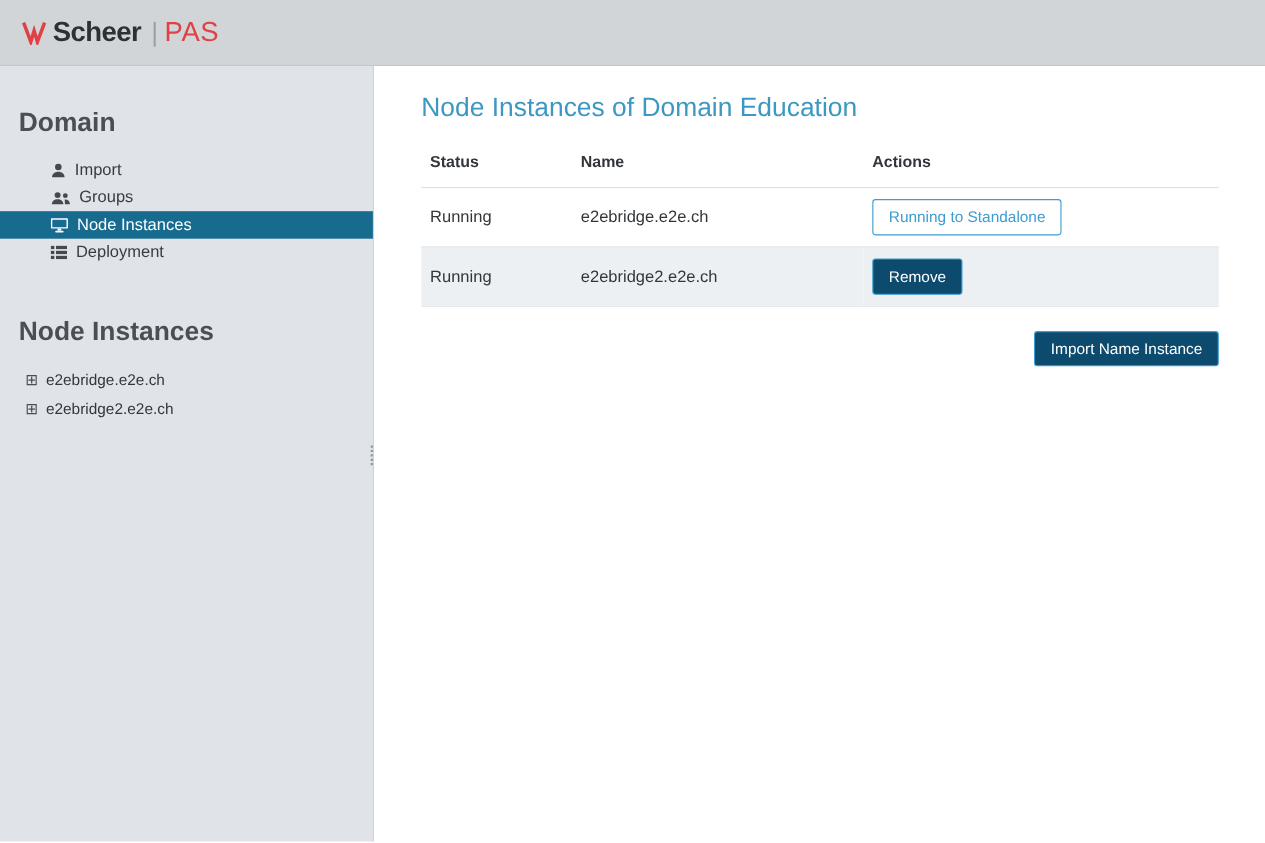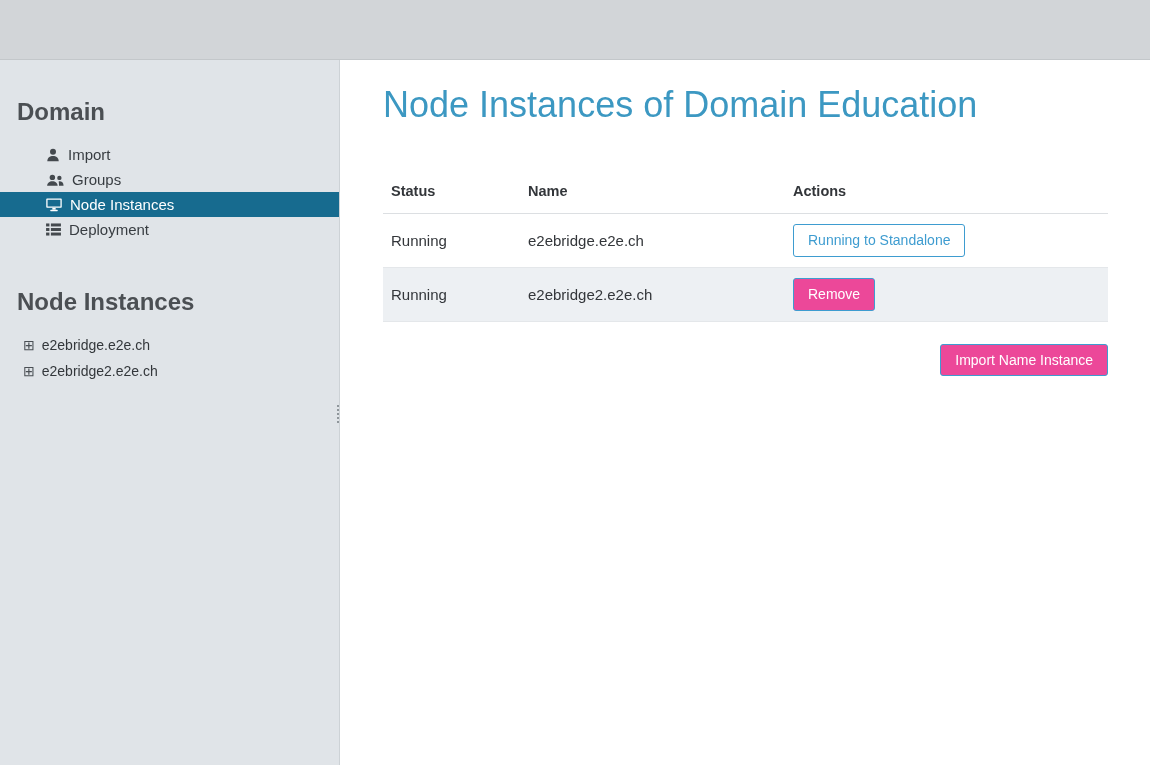--- a/index.html
+++ b/index.html
@@ -61,22 +61,22 @@
   .resize-handle {
     position: absolute; right: -2px; top: 345px;
     width: 4px; height: 18px;
     border-left: 2px dotted #8f969b;
     cursor: col-resize;
   }
 
   
   .main { flex: 1; padding: 24px 42px 0 43px; background: #ffffff; }
   .page-title {
-    font-size: 36px; font-weight: 400; color: #3c98c2;
-    margin-bottom: 45px;
+    font-size: 24px; font-weight: 400; color: #3c98c2;
+    margin-bottom: 16px;
   }
 
   table { width: 100%; border-collapse: collapse; }
   thead th {
     text-align: left; font-size: 14.5px; font-weight: bold; color: #33363a;
     padding: 12px 8px 14px 8px;
     border-bottom: 1px solid #dcdfe2;
   }
   tbody td {
     font-size: 15px; color: #33363a;
@@ -90,28 +90,36 @@
   .col-status { width: 137px; }
   .col-name { width: 265px; }
 
   .btn {
     display: inline-block; font-family: "Liberation Sans", sans-serif;
     font-size: 14px; padding: 7px 14px;
     border-radius: 3px; border: 1px solid #3e9cd0;
     cursor: pointer; line-height: 1.2;
   }
   .btn-outline { background: #ffffff; color: #3e9cd0; }
-  .btn-filled { background: #ec4899; color: #ffffff; }
+  .btn-filled { background: #0c4a6e; color: #ffffff; }
 
   .import-row { margin-top: 22px; text-align: right; }
 </style>
 </head>
 <body>
 
 <header class="topbar">
+  <div class="logo">
+    <svg class="logo-mark" viewBox="0 0 22 22">
+      <path d="M2 3 L8 19 L11 9 L14 19 L20 3" fill="none" stroke="#e04145" stroke-width="3.2" stroke-linecap="square"></path>
+    </svg>
+    <span class="brand">Scheer</span>
+    <span class="logo-div">|</span>
+    <span class="product">PAS</span>
+  </div>
 
 </header>
 
 <div class="layout">
 
   <aside class="sidebar">
     <h2>Domain</h2>
 
     <nav>
       <div class="nav-item">

